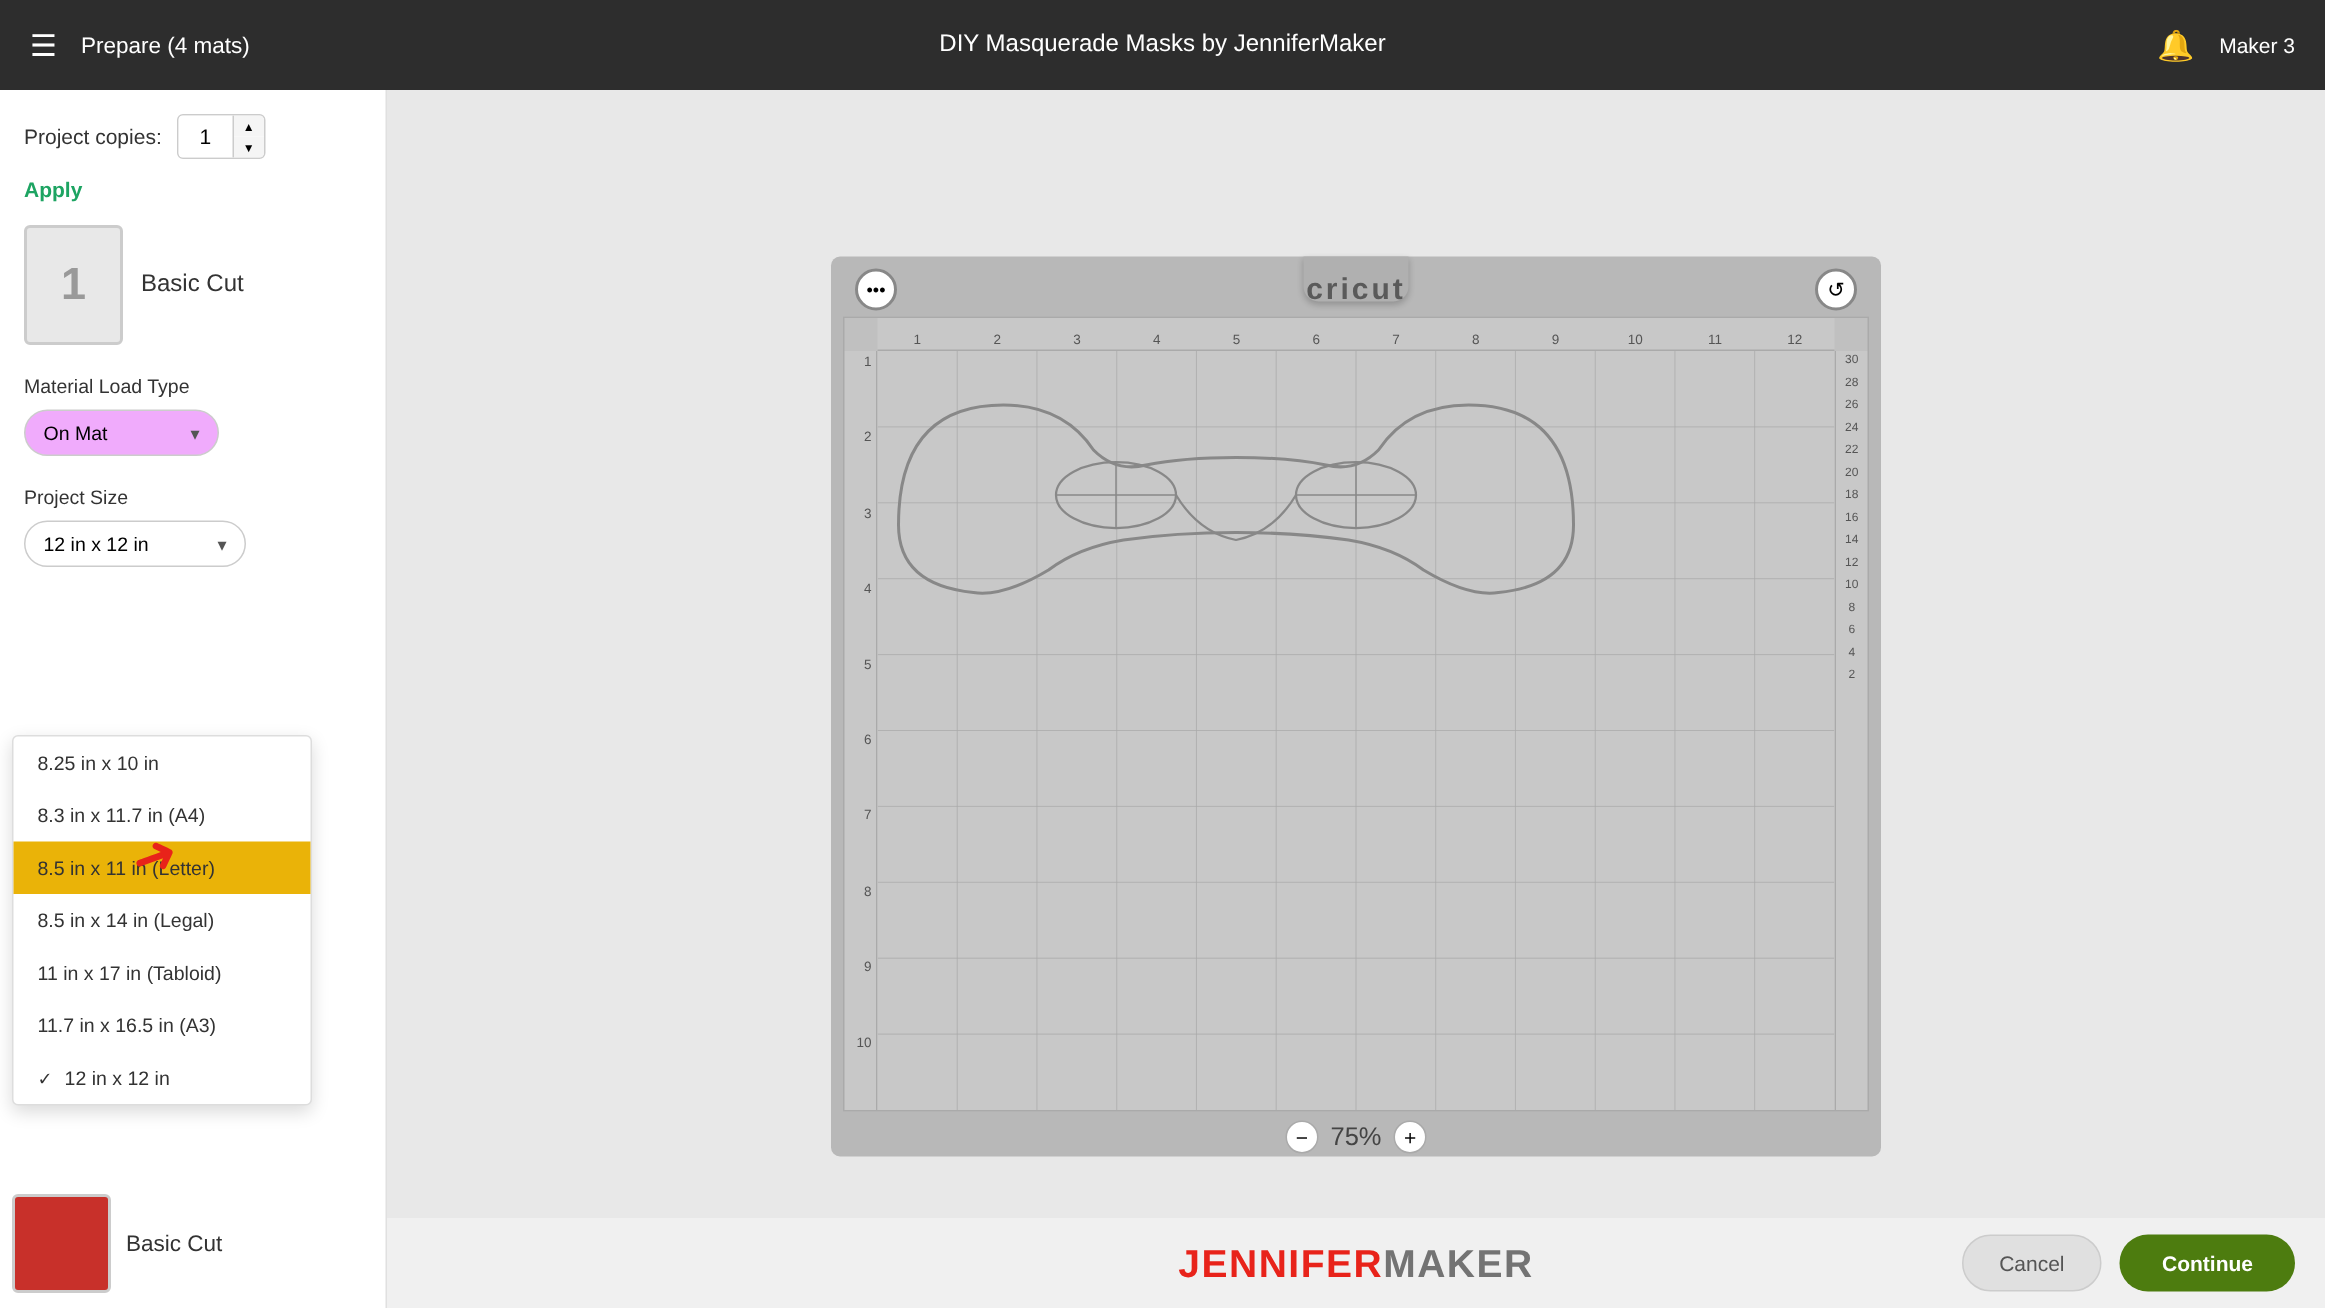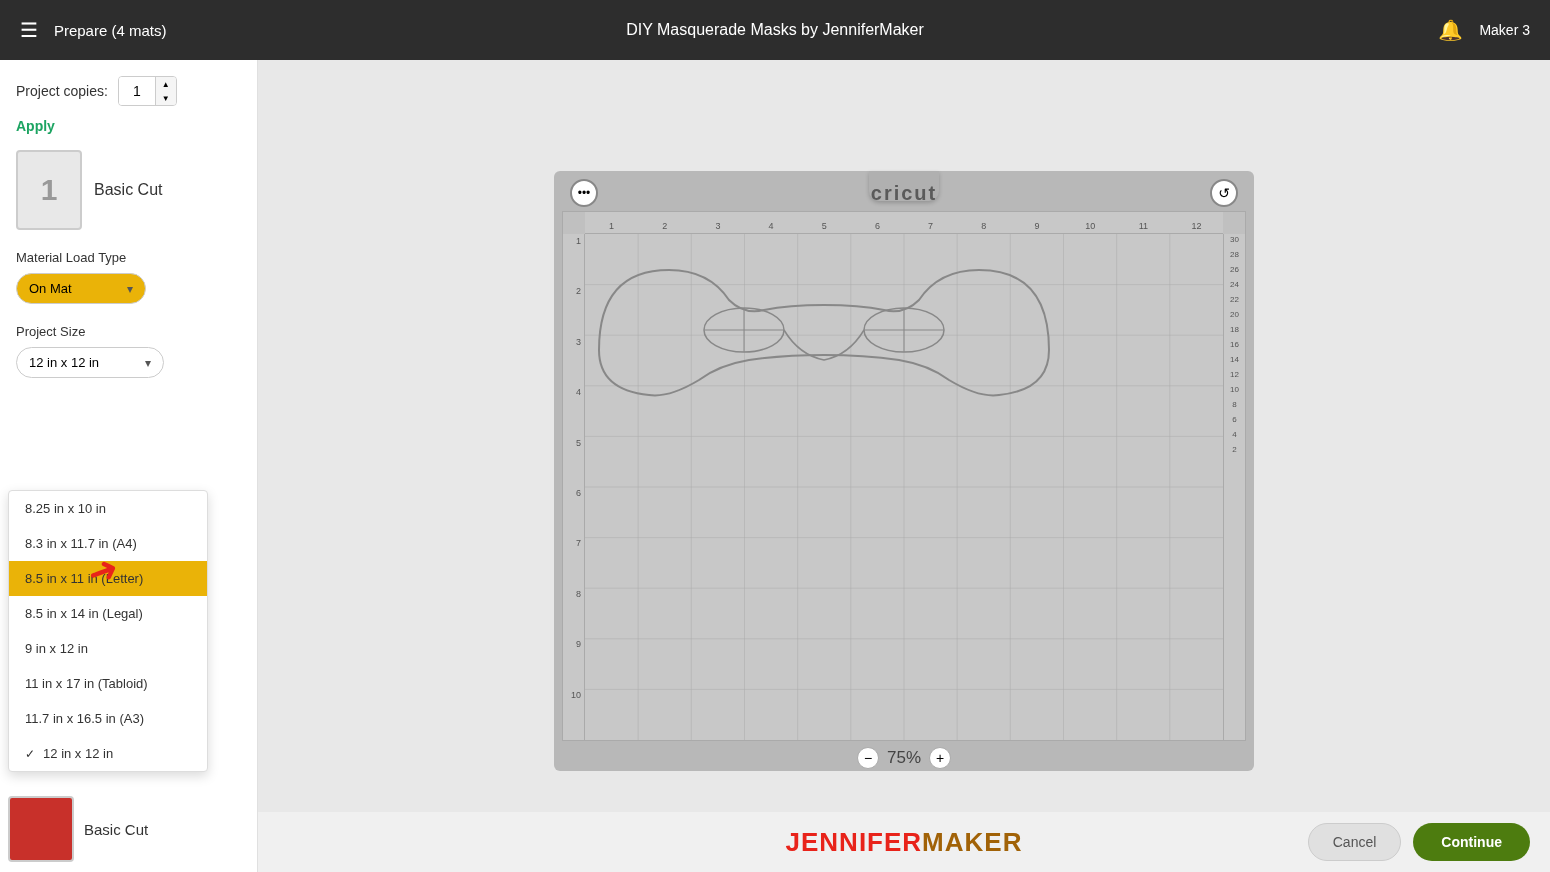--- a/index.html
+++ b/index.html
@@ -147,21 +147,21 @@
       font-weight: 500;
     }
     .dropdown-btn {
       display: flex;
       align-items: center;
       justify-content: space-between;
       width: 130px;
       padding: 7px 12px;
       border: 1px solid #ccc;
       border-radius: 20px;
-      background: #eab308;
+      background: #f0abfc;
       font-size: 13px;
       cursor: pointer;
       margin-bottom: 20px;
     }
     .dropdown-arrow { font-size: 12px; color: #555; }
 
     
     .material-size-dropdown {
       display: flex;
       align-items: center;
@@ -323,23 +323,20 @@
       <span>8.25 in x 10 in</span>
     </div>
     <div class="dropdown-item">
       <span>8.3 in x 11.7 in (A4)</span>
     </div>
     <div class="dropdown-item highlighted">
       <span>8.5 in x 11 in (Letter)</span>
     </div>
     <div class="dropdown-item">
       <span>8.5 in x 14 in (Legal)</span>
-    </div>
-    <div class="dropdown-item">
-      <span>9 in x 12 in</span>
     </div>
     <div class="dropdown-item">
       <span>11 in x 17 in (Tabloid)</span>
     </div>
     <div class="dropdown-item">
       <span>11.7 in x 16.5 in (A3)</span>
     </div>
     <div class="dropdown-item selected">
       <span class="check-icon">✓</span>
       <span>12 in x 12 in</span>
@@ -469,20 +466,20 @@
       <div style="display:flex;align-items:center;justify-content:center;gap:8px;padding:6px;">
         <button style="width:22px;height:22px;border-radius:50%;border:1px solid #aaa;background:white;cursor:pointer;font-size:14px;display:flex;align-items:center;justify-content:center;padding:0;">−</button>
         <span style="font-size:17px;color:#444;">75%</span>
         <button style="width:22px;height:22px;border-radius:50%;border:1px solid #aaa;background:white;cursor:pointer;font-size:14px;display:flex;align-items:center;justify-content:center;padding:0;">+</button>
       </div>
     </div>
   </div>
 
   <div style="position:absolute;bottom:0;left:0;right:0;height:60px;background:#f0f0f0;display:flex;align-items:center;justify-content:center;">
     <span style="font-size:26px;font-weight:900;letter-spacing:1px;">
-      <span style="color:#e8231a;">JENNIFER</span><span style="color:#a16207;">MAKER</span>
+      <span style="color:#e8231a;">JENNIFER</span><span style="color:#737373;">MAKER</span>
     </span>
     <div style="position:absolute;right:20px;display:flex;gap:12px;">
       <button class="cancel-btn">Cancel</button>
       <button class="continue-btn">Continue</button>
     </div>
   </div>
 </div>
 
 </body></html>

